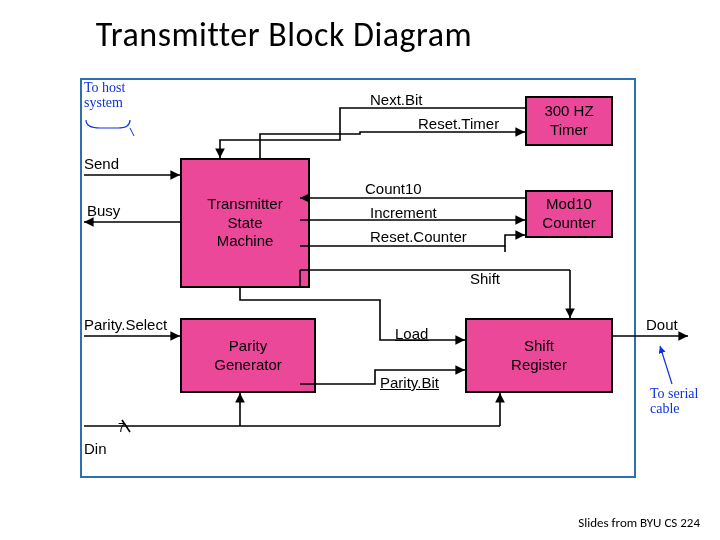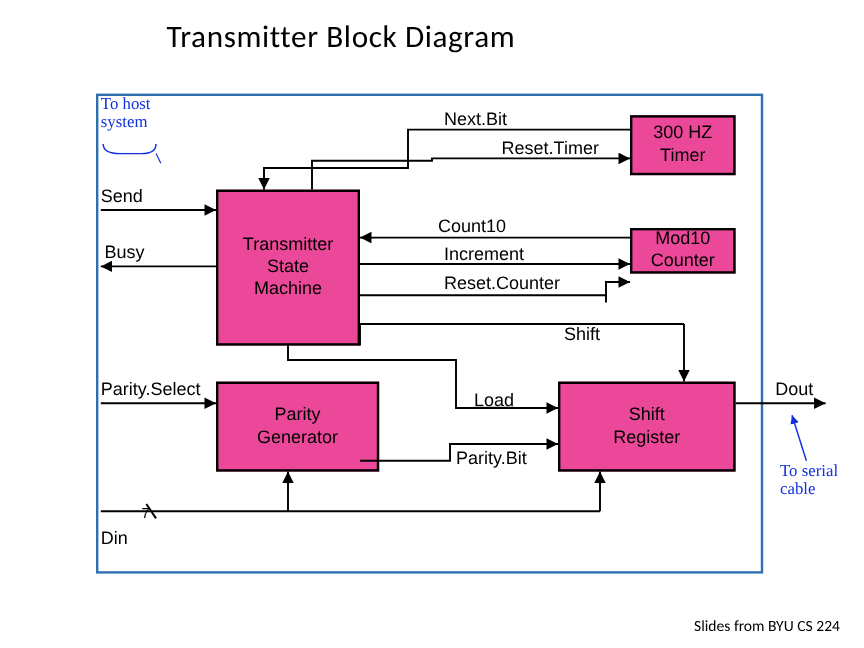--- a/index.html
+++ b/index.html
@@ -10,21 +10,21 @@
     font-family: Calibri, Arial, sans-serif;
     background: #fff;
     position: relative;
   }
   .title {
     position: absolute;
     top: 14px;
     left: 0;
     width: 568px;
     text-align: center;
-    font-size: 26px;
+    font-size: 34px;
     color: #000;
     letter-spacing: 0.5px;
   }
   .frame {
     position: absolute;
     left: 80px;
     top: 78px;
     width: 556px;
     height: 400px;
     border: 2px solid #2e6faf;
@@ -83,40 +83,40 @@
 cable</div>
 
 <div class="lbl" style="left:84px; top:155px;">Send</div>
 <div class="lbl" style="left:87px; top:202px;">Busy</div>
 <div class="lbl" style="left:84px; top:316px;">Parity.Select</div>
 <div class="lbl" style="left:84px; top:408px;margin-top:32px;">Din</div>
 <div class="lbl" style="left:118px; top:421px; font-size:12px;">7</div>
 
 <div class="lbl" style="left:646px; top:316px;">Dout</div>
 
-<div class="block" style="left:180px; top:158px; width:120px; height:130px; white-space:pre-line;">Transmitter
+<div class="block" style="left:180px; top:158px; width:130px; height:130px; white-space:pre-line;">Transmitter
 State
 Machine</div>
 <div class="block" style="left:525px; top:96px; width:88px; height:50px; white-space:pre-line;">300 HZ
 Timer</div>
-<div class="block" style="left:525px; top:190px; width:88px; height:38px; white-space:pre-line;">Mod10
+<div class="block" style="left:525px; top:190px; width:88px; height:48px; white-space:pre-line;">Mod10
 Counter</div>
 <div class="block" style="left:180px; top:318px; width:136px; height:75px; white-space:pre-line;text-align:center;">Parity
 Generator</div>
 <div class="block" style="left:465px; top:318px; width:148px; height:75px; white-space:pre-line;">Shift
 Register</div>
 
 <div class="lbl" style="left:370px; top:91px;">Next.Bit</div>
 <div class="lbl" style="left:370px; top:115px;margin-left:48px;">Reset.Timer</div>
 <div class="lbl" style="left:365px; top:180px;">Count10</div>
 <div class="lbl" style="left:370px; top:204px;">Increment</div>
 <div class="lbl" style="left:370px; top:228px;">Reset.Counter</div>
 <div class="lbl" style="left:470px; top:270px;">Shift</div>
 <div class="lbl" style="left:395px; top:325px;text-decoration:underline;">Load</div>
-<div class="lbl" style="left:380px; top:374px;">Parity.Bit</div>
+<div class="lbl" style="left:380px; top:374px;text-decoration:underline;">Parity.Bit</div>
 
 <svg class="wires">
   <defs>
     <marker id="arr" markerWidth="8" markerHeight="8" refX="6" refY="3" orient="auto">
       <path d="M0,0 L6,3 L0,6 Z" fill="#000"></path>
     </marker>
     <marker id="arrblue" markerWidth="8" markerHeight="8" refX="6" refY="3" orient="auto">
       <path d="M0,0 L6,3 L0,6 Z" fill="#1030e0"></path>
     </marker>
   </defs>

